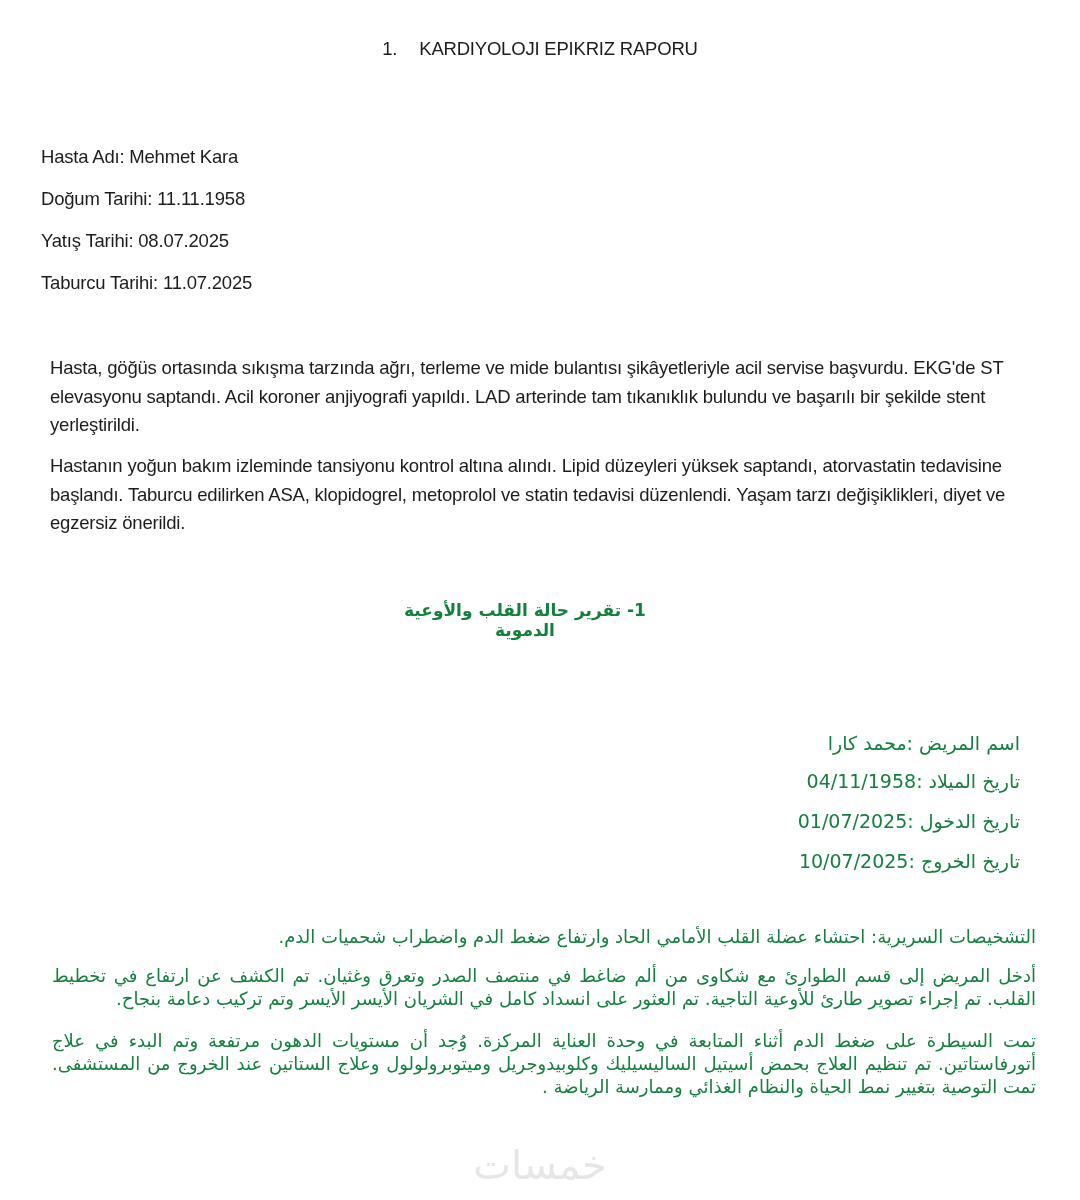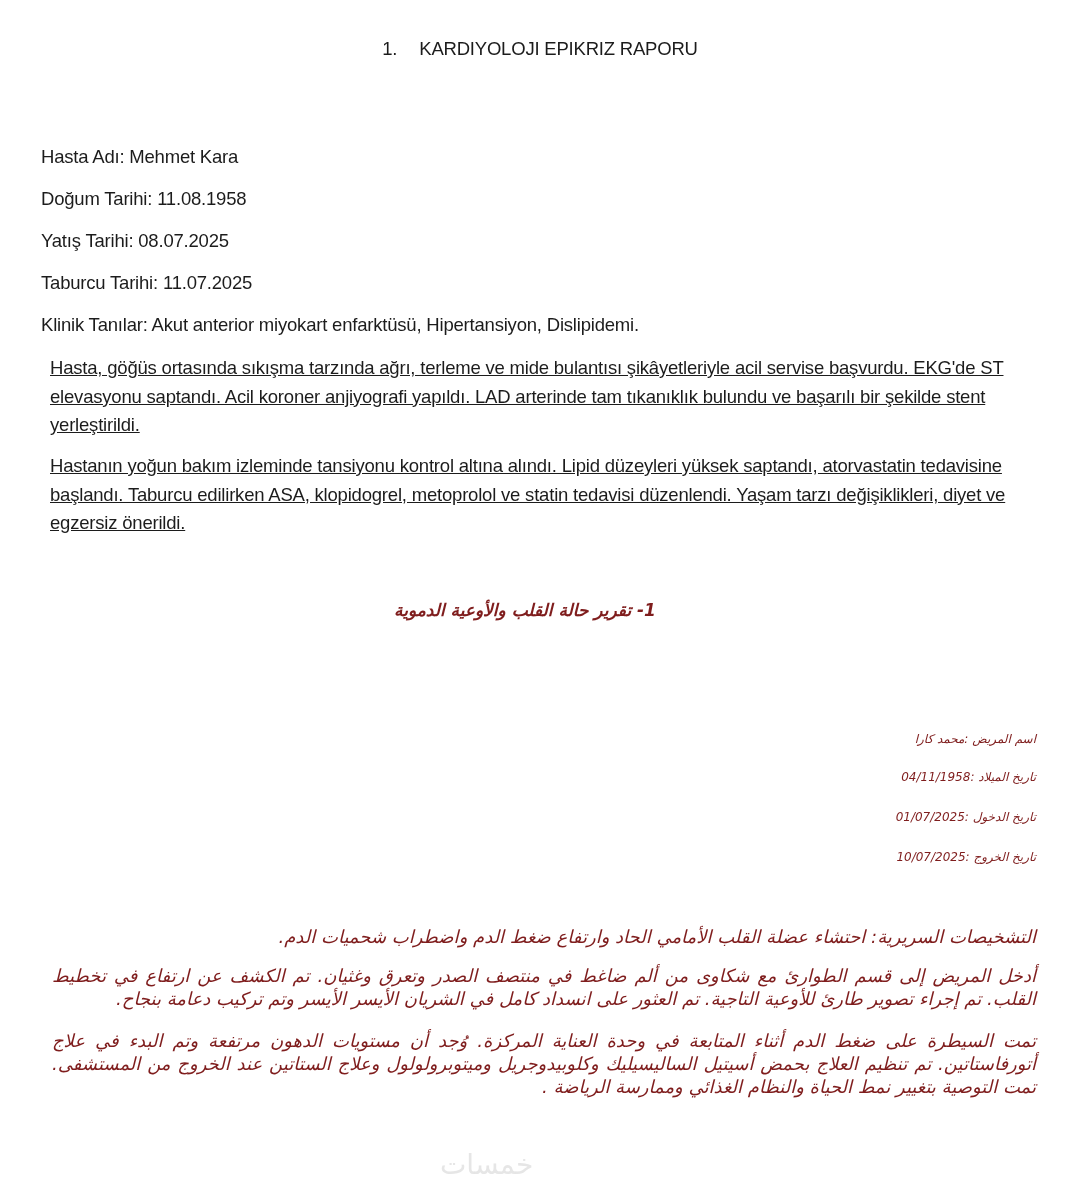--- a/index.html
+++ b/index.html
@@ -2,41 +2,40 @@
 <html><head>
 <meta charset="utf-8">
 <style>
   html, body { margin: 0; padding: 0; background: #ffffff; }
   body { width: 1080px; height: 1200px; position: relative; overflow: hidden; color: #1a1a1a; }
   .page { position: absolute; left: 0; top: 0; width: 1080px; height: 1200px; background: #fff; }
   .tr { font-family: "Liberation Sans", sans-serif; font-size: 18.5px; color: #1c1c1c; letter-spacing: -0.2px; }
   .title { position: absolute; top: 38px; left: 0; width: 1080px; text-align: center; font-size: 18.5px; }
   .title .num { margin-right: 22px; }
   .field { position: absolute; left: 41px; white-space: nowrap; }
-  .para { position: absolute; left: 50px; width: 990px; line-height: 28.5px; text-decoration: underline; }
-  .ar { font-family: "DejaVu Sans", sans-serif; direction: rtl; text-align: right; color: #7f1d1d; font-style: italic; }
+  .para { position: absolute; left: 50px; width: 990px; line-height: 28.5px; }
+  .ar { font-family: "DejaVu Sans", sans-serif; direction: rtl; text-align: right; color: #15803d; }
   .ar-title { position: absolute; top: 600px; left: 380px; width: 290px; text-align: center; font-weight: bold; font-size: 17px; direction: rtl; }
-  .ar-field { position: absolute; right: 44px; font-size: 12px; white-space: nowrap; }
+  .ar-field { position: absolute; right: 60px; font-size: 19px; white-space: nowrap; }
   .ar-para { position: absolute; left: 52px; right: 44px; font-size: 18px; line-height: 23px; text-align: justify; text-align-last: right; }
-  .watermark { position: absolute; top: 1140px; left: 440px; width: 200px; height: 50px; font-family: "DejaVu Sans", sans-serif; font-size: 28px; color: #e6e6e6; line-height: 50px; }
+  .watermark { position: absolute; top: 1140px; left: 440px; width: 200px; height: 50px; text-align: center; font-family: "DejaVu Sans", sans-serif; font-size: 40px; color: #e6e6e6; line-height: 50px; }
 </style>
 </head>
 <body>
 
 <div class="page">
 
   <div class="title tr">
     <span class="num">1.</span><span>KARDIYOLOJI EPIKRIZ RAPORU</span>
   </div>
 
   <div class="field tr" style="top:146px">Hasta Adı: Mehmet Kara</div>
-  <div class="field tr" style="top:188px">Doğum Tarihi: 11.08.1958</div>
+  <div class="field tr" style="top:188px">Doğum Tarihi: 11.11.1958</div>
   <div class="field tr" style="top:230px">Yatış Tarihi: 08.07.2025</div>
   <div class="field tr" style="top:272px">Taburcu Tarihi: 11.07.2025</div>
-  <div class="field tr" style="top:314px">Klinik Tanılar: Akut anterior miyokart enfarktüsü, Hipertansiyon, Dislipidemi.</div>
 
   <div class="para tr" style="top:354px">Hasta, göğüs ortasında sıkışma tarzında ağrı, terleme ve mide bulantısı şikâyetleriyle acil servise başvurdu. EKG'de ST elevasyonu saptandı. Acil koroner anjiyografi yapıldı. LAD arterinde tam tıkanıklık bulundu ve başarılı bir şekilde stent yerleştirildi.</div>
   <div class="para tr" style="top:452px">Hastanın yoğun bakım izleminde tansiyonu kontrol altına alındı. Lipid düzeyleri yüksek saptandı, atorvastatin tedavisine başlandı. Taburcu edilirken ASA, klopidogrel, metoprolol ve statin tedavisi düzenlendi. Yaşam tarzı değişiklikleri, diyet ve egzersiz önerildi.</div>
 
   <div class="ar ar-title">1- تقرير حالة القلب والأوعية الدموية</div>
 
   <div class="ar ar-field" style="top:732px">اسم المريض :محمد كارا</div>
   <div class="ar ar-field" style="top:770px">تاريخ الميلاد :04/11/1958</div>
   <div class="ar ar-field" style="top:810px">تاريخ الدخول :01/07/2025</div>
   <div class="ar ar-field" style="top:850px">تاريخ الخروج :10/07/2025</div>

